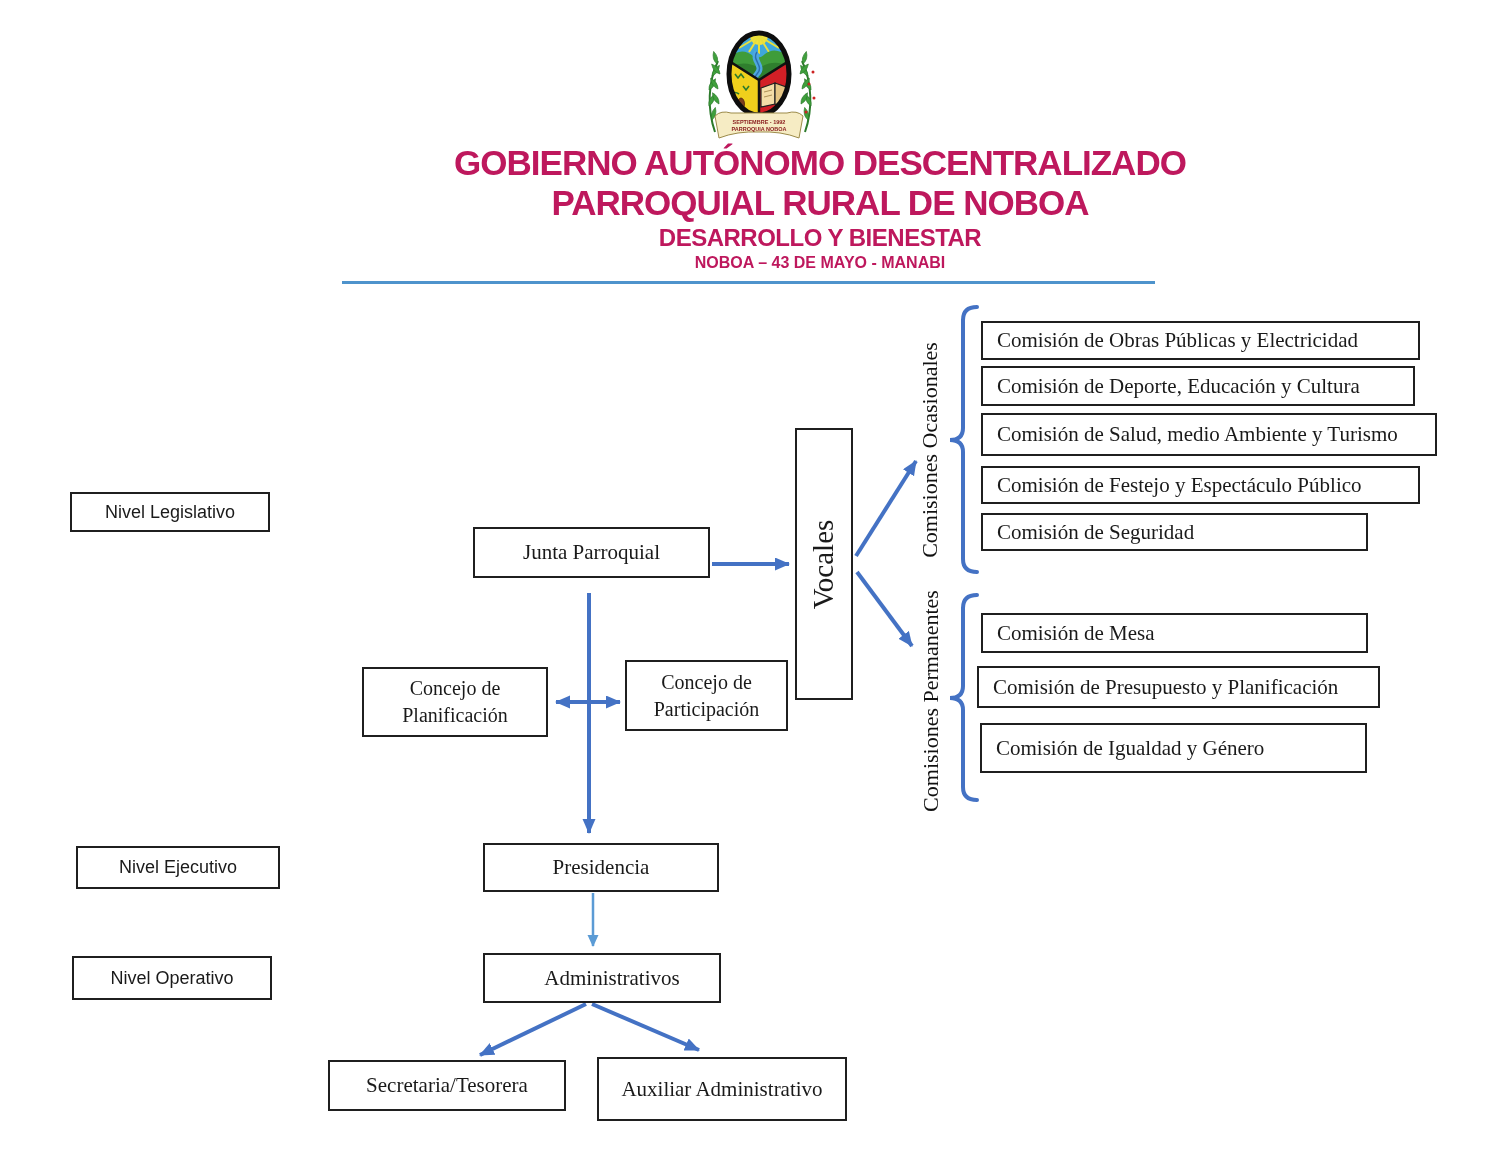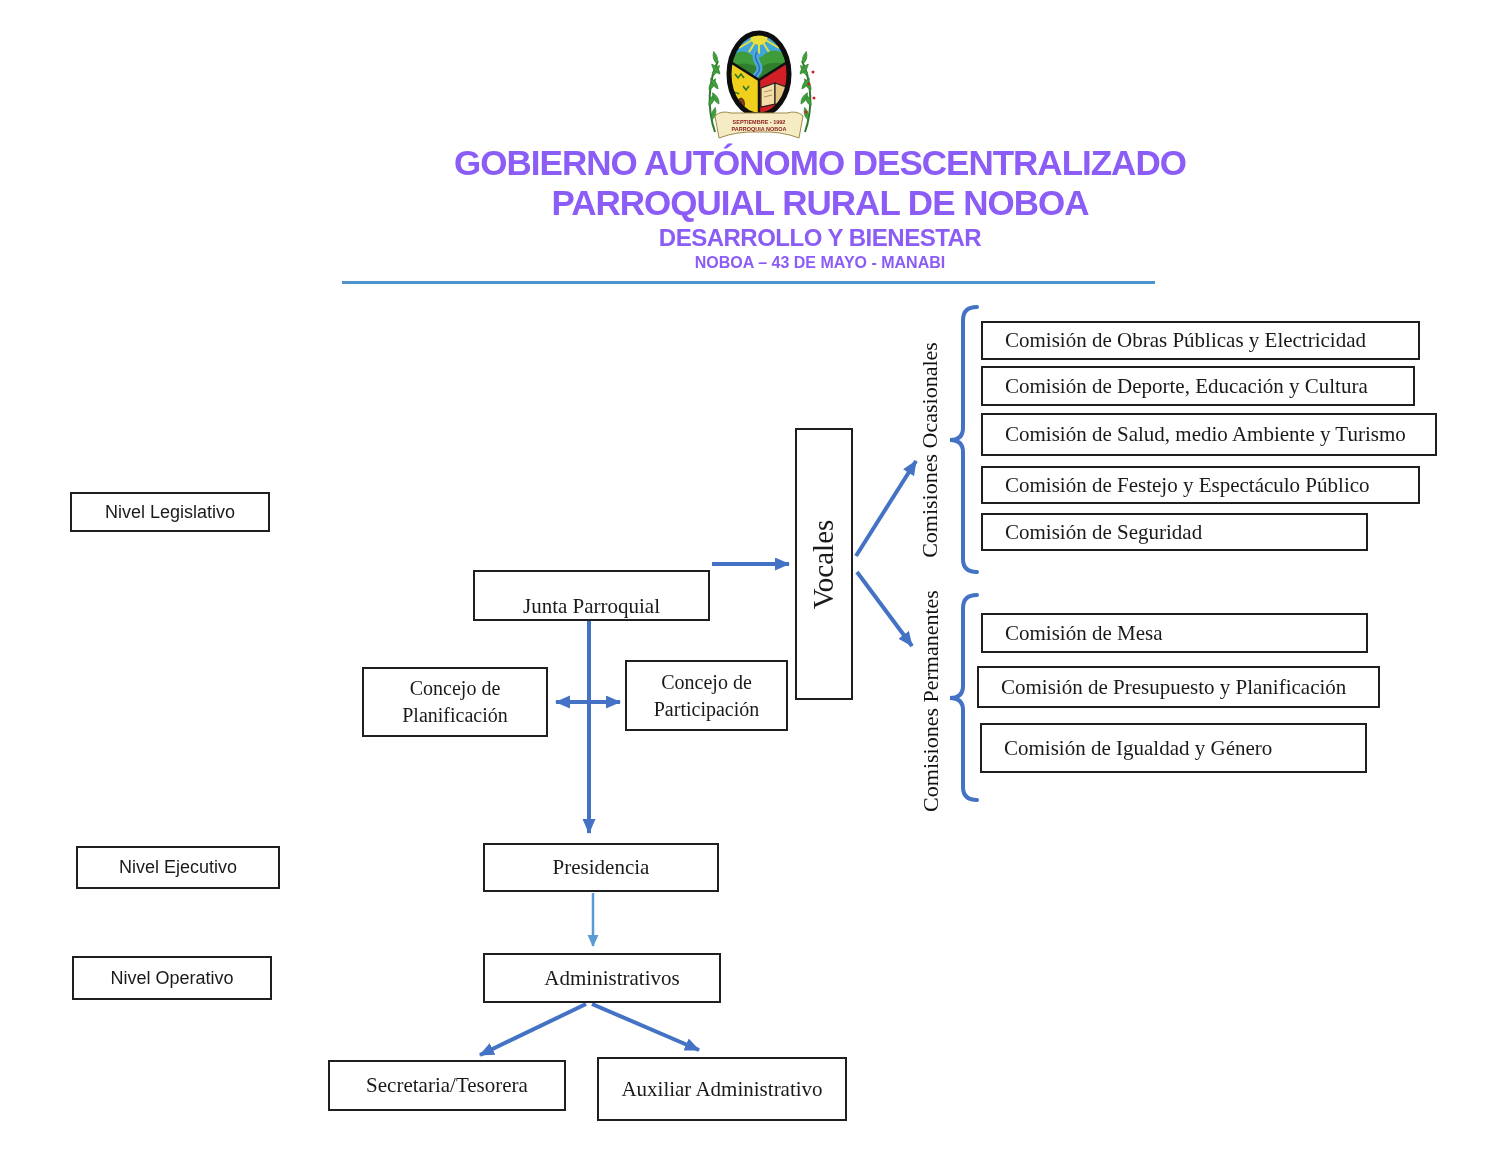--- a/index.html
+++ b/index.html
@@ -1,31 +1,31 @@
 <!DOCTYPE html>
 <html><head>
 <meta charset="utf-8">
 <style>
   html,body{margin:0;padding:0;background:#ffffff;}
   #canvas{position:relative;width:1500px;height:1159px;background:#ffffff;overflow:hidden;
           font-family:"Liberation Serif",serif;color:#1a1a1a;}
   
   .title-wrap{position:absolute;left:340px;top:143px;width:960px;text-align:center;
-              font-family:"Liberation Sans",sans-serif;font-weight:bold;color:#8b5cf6;}
+              font-family:"Liberation Sans",sans-serif;font-weight:bold;color:#be185d;}
   .t1{font-size:35px;line-height:40px;letter-spacing:-1px;}
   .t2{font-size:35px;line-height:40px;letter-spacing:-1px;}
   .t3{font-size:24px;line-height:30px;letter-spacing:-0.5px;}
   .t4{font-size:16px;line-height:20px;letter-spacing:0;}
   .rule{position:absolute;left:342px;top:281px;width:813px;height:3px;background:#4E93CC;}
   
   .box{position:absolute;background:#fff;border:2px solid #1f1f1f;box-sizing:border-box;
        display:flex;align-items:center;justify-content:center;text-align:center;}
   .serif{font-family:"Liberation Serif",serif;font-size:21px;}
   .sans{font-family:"Liberation Sans",sans-serif;font-size:18px;}
-  .commission{justify-content:flex-start;padding-left:22px;text-align:left;font-size:21px;}
+  .commission{justify-content:flex-start;padding-left:14px;text-align:left;font-size:21px;}
   .wrap2{line-height:27px;padding:18px 6px;justify-content:flex-end;}
   
   .vwrap{position:absolute;display:flex;align-items:center;justify-content:center;}
   .vwrap span{transform:rotate(-90deg);white-space:nowrap;display:block;}
   .vlabel{font-family:"Liberation Serif",serif;font-size:22px;color:#111;}
   svg.overlay{position:absolute;left:0;top:0;width:1500px;height:1159px;pointer-events:none;}
 </style>
 </head>
 <body>
 
@@ -143,21 +143,21 @@
   <div class="box sans" style="left:70px;top:492px;width:200px;height:40px;">
     <span>Nivel Legislativo</span>
     </div>
   <div class="box sans" style="left:76px;top:846px;width:204px;height:43px;">
     <span>Nivel Ejecutivo</span>
     </div>
   <div class="box sans" style="left:72px;top:956px;width:200px;height:44px;">
     <span>Nivel Operativo</span>
     </div>
 
-  <div class="box serif" style="left:473px;top:570px;width:237px;height:51px;align-items:flex-end;">
+  <div class="box serif" style="left:473px;top:527px;width:237px;height:51px;">
     <span>Junta Parroquial</span>
     </div>
 
   <div class="box" style="left:795px;top:428px;width:58px;height:272px;">
     <span style="transform:rotate(-90deg);white-space:nowrap;font-size:29px;">Vocales</span>
     </div>
 
   <div class="box serif wrap2" style="left:362px;top:667px;width:186px;height:70px;font-size:20px;">
     <span>Concejo de Planificación</span>
     </div>

